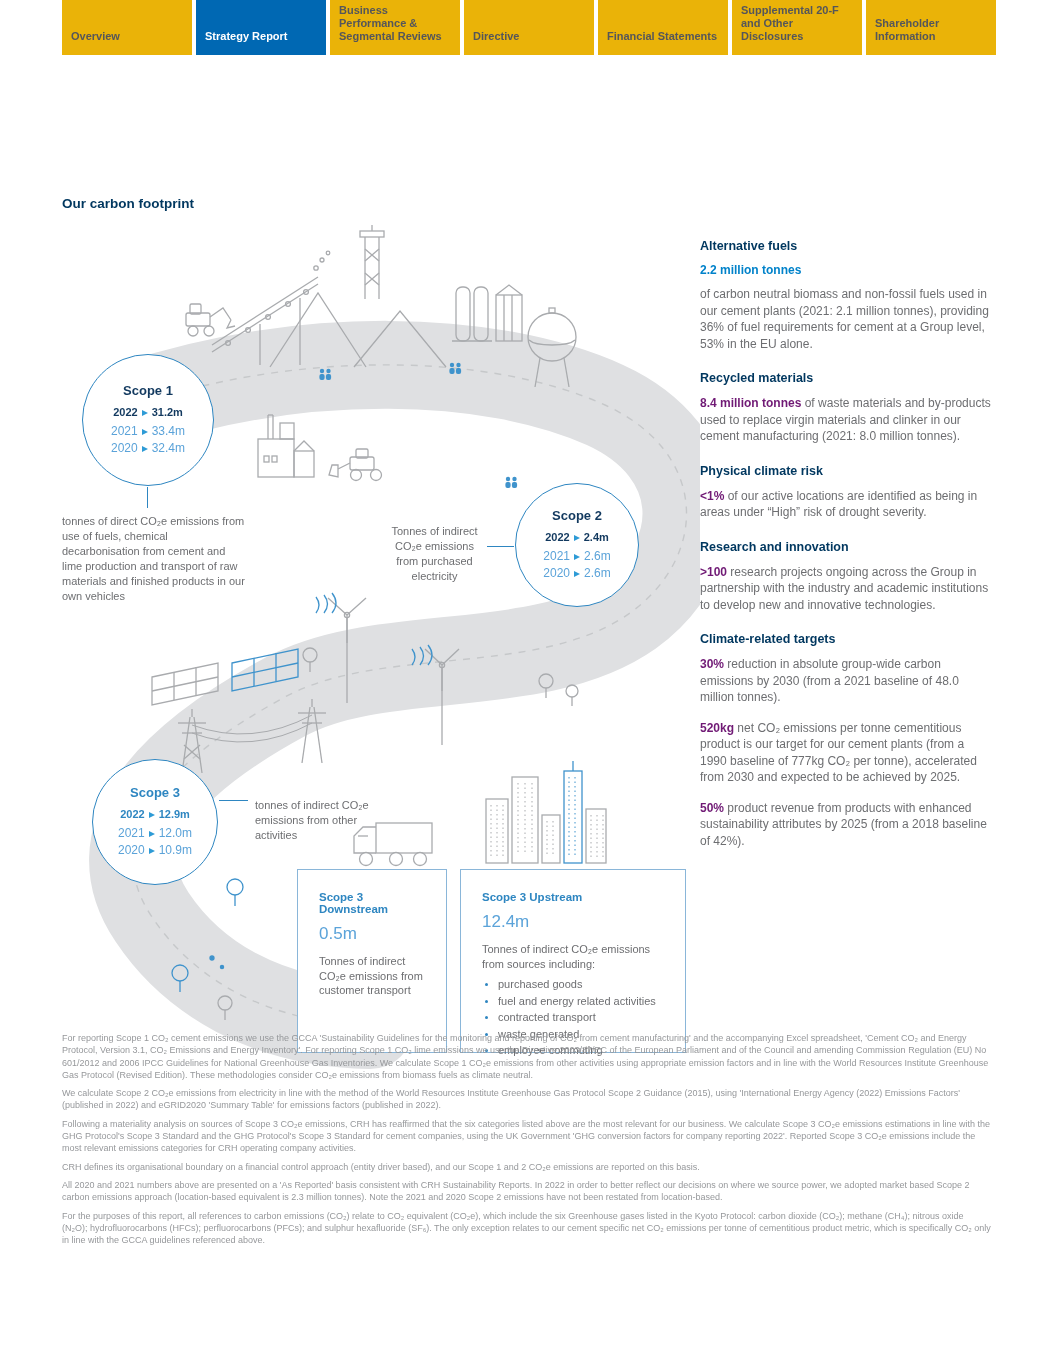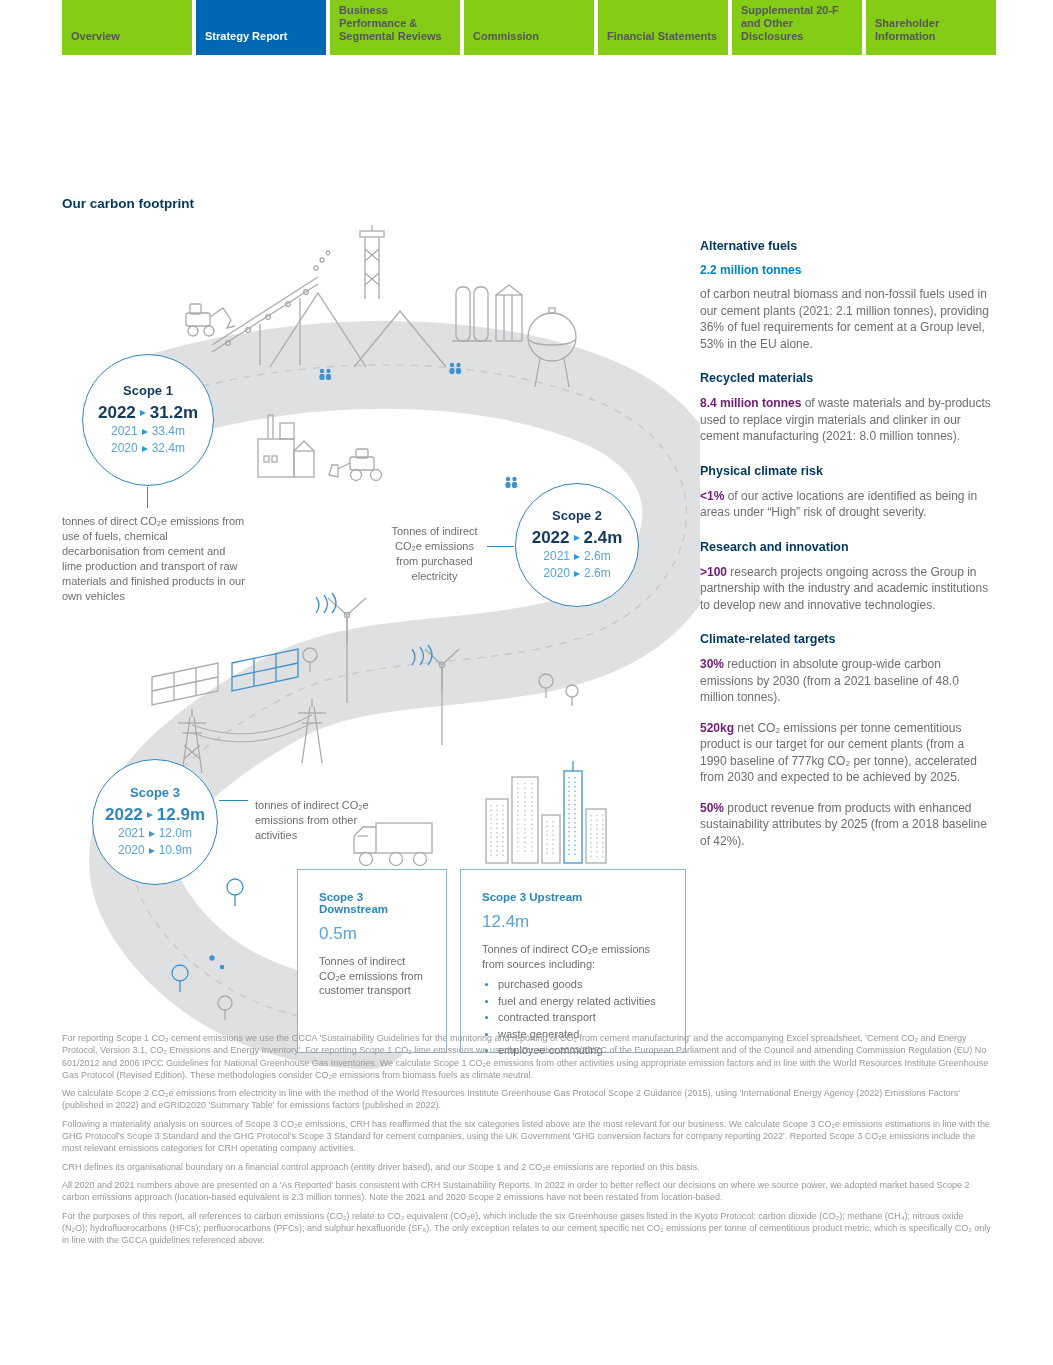--- a/index.html
+++ b/index.html
@@ -5,42 +5,42 @@
   * { margin:0; padding:0; box-sizing:border-box; }
   html,body { background:#ffffff; }
   body {
     width:1053px; height:1365px; position:relative; overflow:hidden;
     font-family:"Liberation Sans", sans-serif; color:#6d6e71;
   }
 
   
   .tabbar { position:absolute; left:62px; top:0; display:flex; }
   .tab {
-    width:130px; height:55px; background:#84cc16; color:#55565a;
+    width:130px; height:55px; background:#eab308; color:#55565a;
     font-size:11px; font-weight:bold; line-height:13px;
     display:flex; align-items:flex-end; padding:6px 9px 12px 9px; margin-right:4px;
   }
   .tab.active { background:#0068b3; color:#ffffff; }
 
   
   .page-title { position:absolute; left:62px; top:196px; font-size:13.5px; font-weight:bold; color:#00375f; }
 
   
   .art-svg { position:absolute; left:60px; top:225px; }
   .scope-circle {
     position:absolute; background:#fff; border:1.5px solid #2e86c1; border-radius:50%;
     display:flex; flex-direction:column; align-items:center; justify-content:center;
   }
   .s1 { left:82px;  top:354px; width:132px; height:132px; }
   .s2 { left:515px; top:483px; width:124px; height:124px; }
   .s3 { left:92px;  top:759px; width:126px; height:126px;text-align:center; }
   .scope-title { font-size:13px; font-weight:bold; color:#12395f; margin-bottom:4px; }
   .s3 .scope-title { color:#2e86c1; }
   .srow { display:flex; align-items:center; font-size:12px; color:#5ba3d9; line-height:17px; }
-  .srow.r1 { font-size:17px; color:#12395f; font-weight:bold; line-height:21px; }
+  .srow.r1 { font-size:11px; color:#12395f; font-weight:bold; line-height:21px; }
   .s3 .srow.r1 { color:#2e86c1; }
   .arr { width:0; height:0; border-top:3.5px solid transparent; border-bottom:3.5px solid transparent;
          border-left:6px solid #2e9bd6; margin:0 4px; display:inline-block; }
 
   .conn-v { position:absolute; width:0; border-left:1px solid #2e86c1; }
   .conn-h { position:absolute; height:0; border-top:1px solid #2e86c1; }
 
   .note { position:absolute; font-size:11px; line-height:15px; color:#6d6e71; }
   .note-s1 { left:62px;  top:514px; width:186px; }
   .note-s2 { left:386px; top:524px; width:97px; text-align:center; }
@@ -81,21 +81,21 @@
   <div class="tab">
       <span>Overview</span>
     </div>
   <div class="tab active">
       <span>Strategy Report</span>
     </div>
   <div class="tab">
       <span>Business Performance &amp; Segmental Reviews</span>
     </div>
   <div class="tab">
-      <span>Commission</span>
+      <span>Directive</span>
     </div>
   <div class="tab">
       <span>Financial Statements</span>
     </div>
   <div class="tab">
       <span>Supplemental 20-F and Other Disclosures</span>
     </div>
   <div class="tab">
       <span>Shareholder Information</span>
     </div>

